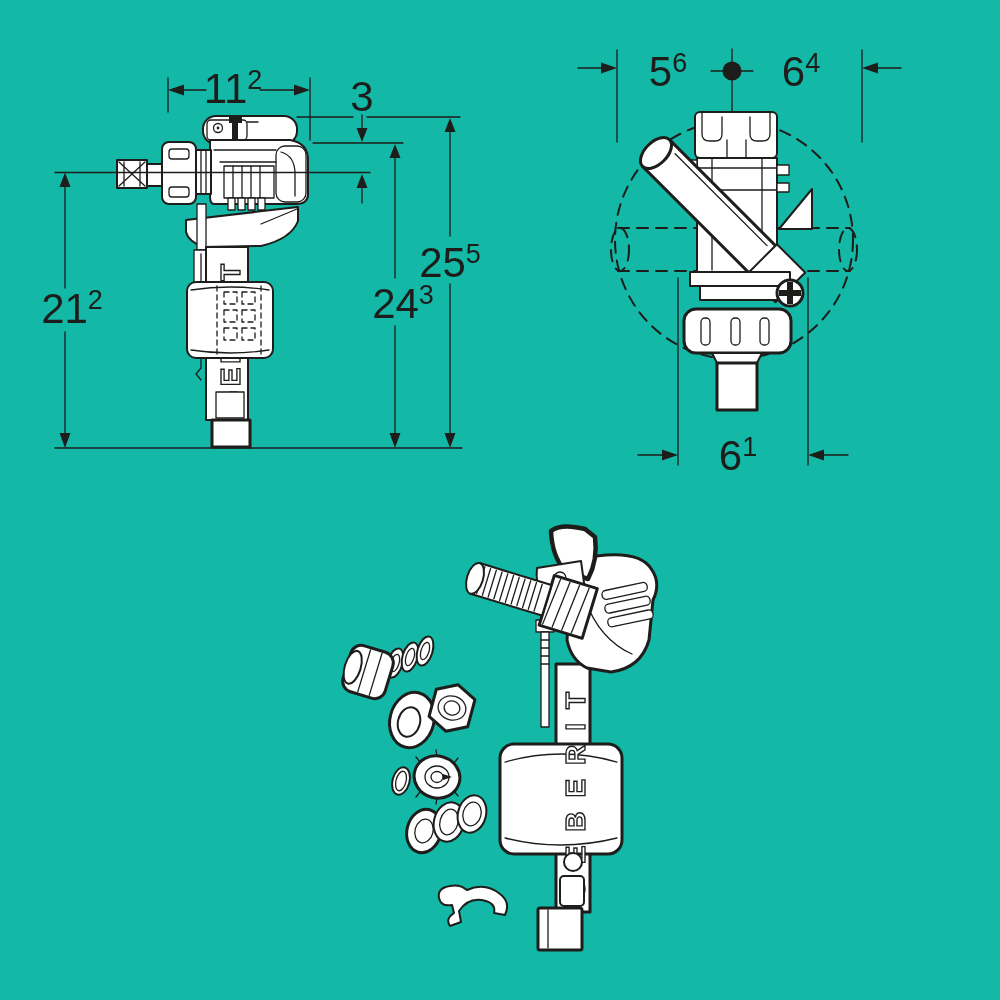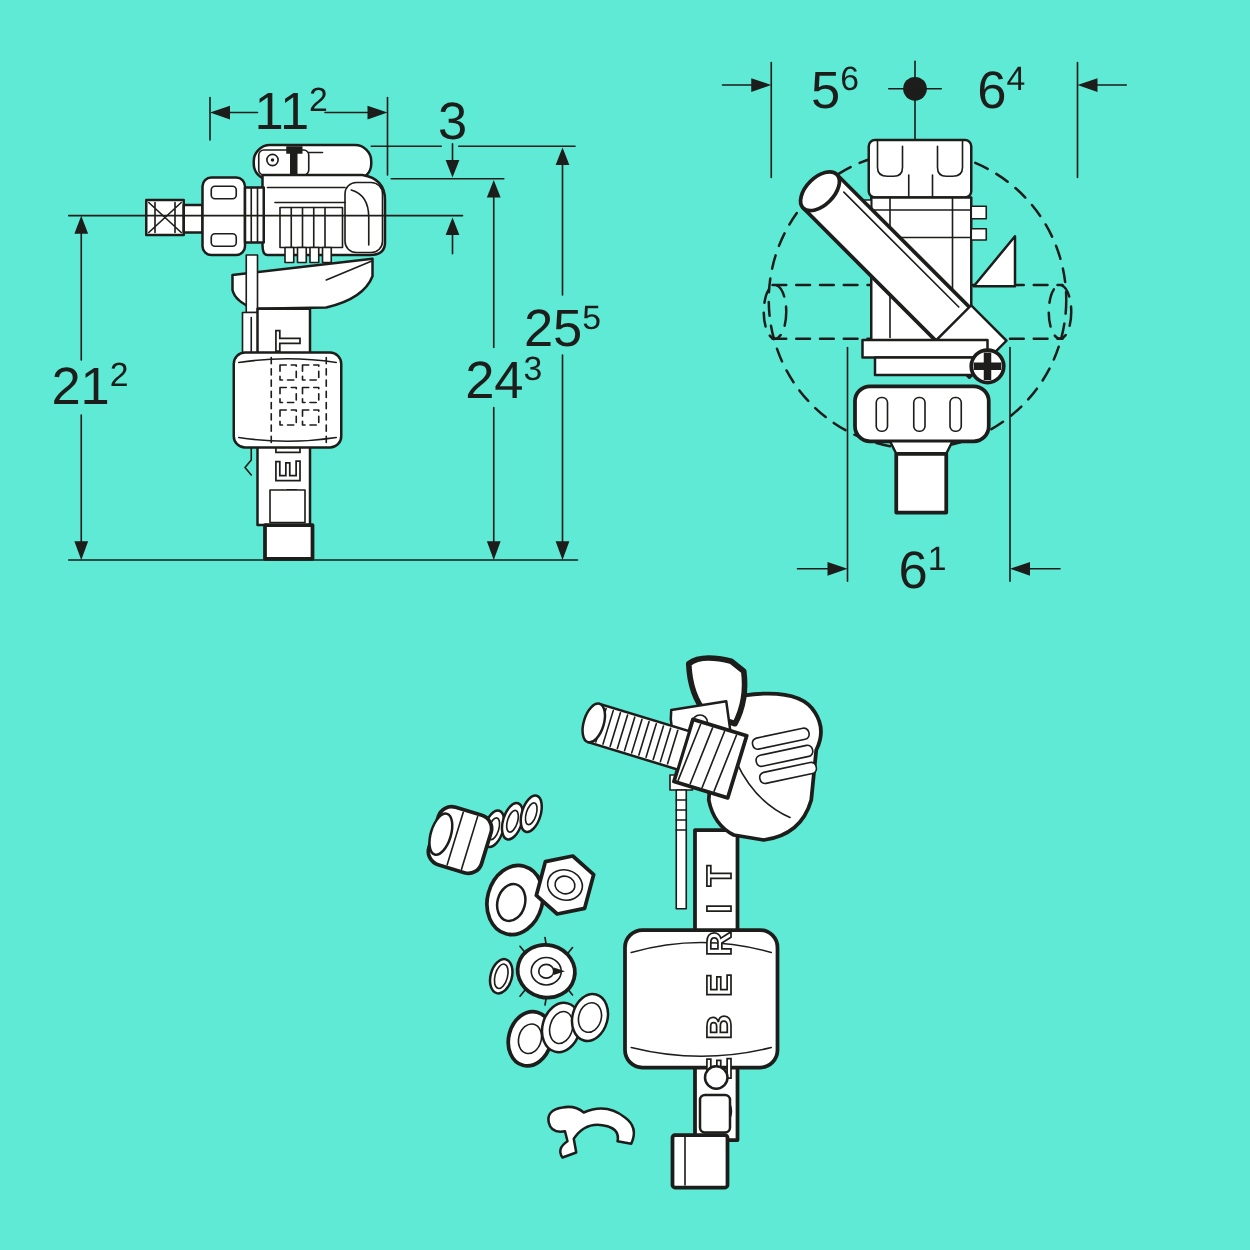--- a/index.html
+++ b/index.html
@@ -1,16 +1,16 @@
 <!DOCTYPE html>
 <html><head>
 <meta charset="utf-8">
 <style>
   html,body{margin:0;padding:0;background:#ffffff;}
-  #stage{position:relative;width:1000px;height:1000px;background:#5eead4;overflow:hidden;}
+  #stage{position:relative;width:1000px;height:1000px;background:#14b8a6;overflow:hidden;}
   svg{position:absolute;left:0;top:0;}
   svg *{vector-effect:none;}
   .ln{stroke:#1d1d1b;fill:none;stroke-width:2;stroke-linecap:round;stroke-linejoin:round;}
   .thin{stroke-width:1.3;}
   .bold{stroke-width:3;}
   .xbold{stroke-width:4.5;}
   .wh{fill:#ffffff;}
   .blk{fill:#1d1d1b;stroke:none;}
   .dash{stroke-dasharray:11 8;}
   .dash2{stroke-dasharray:5 4;}

